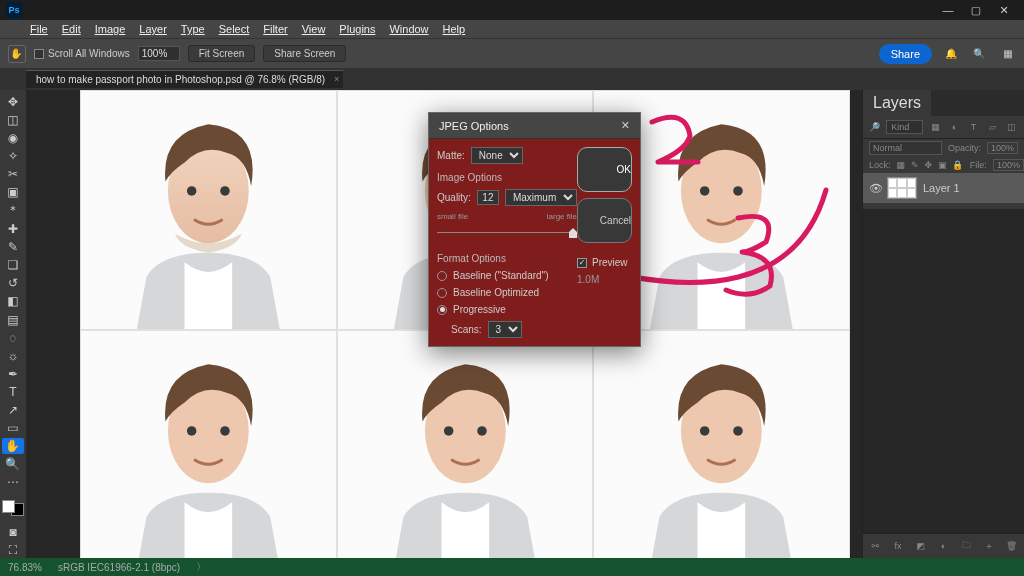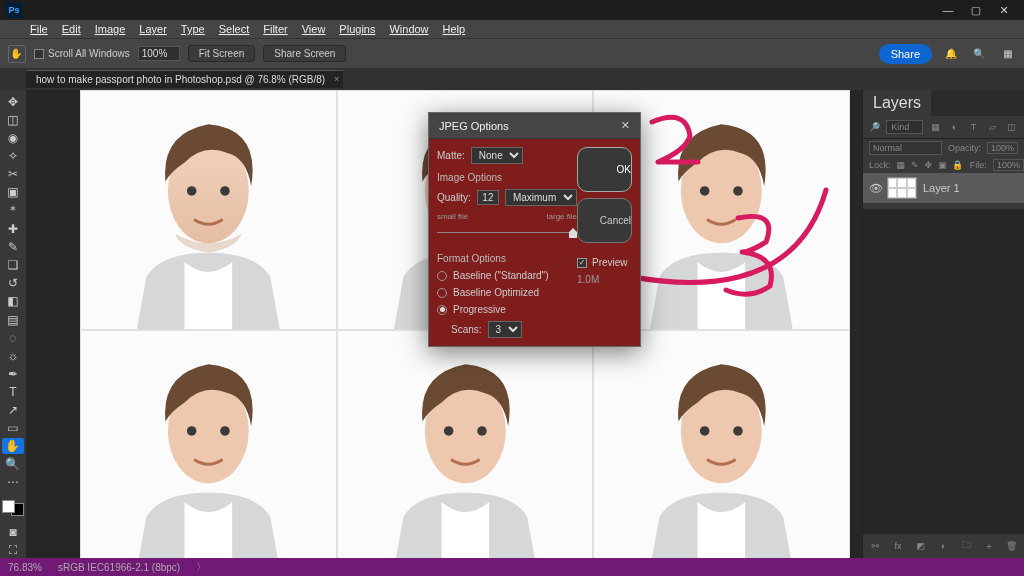--- a/index.html
+++ b/index.html
@@ -55,21 +55,21 @@
 .layer-row .thumb div{border:0.3px solid #ccc;}
 .locked-row { display:flex; align-items:center; padding:2px 6px; gap:6px; font-size:9px; color:#888;}
 .locked-row .mini{width:13px;text-align:center;}
 .lbl-row{display:flex;align-items:center;padding:2px 6px;font-size:9px;color:#888;gap:6px;}
 .lbl-row .drpd{flex:1;border:1px solid #555;padding:1px 3px;background:#333;color:#888;}
 .srch-row{display:flex;align-items:center;padding:4px 6px;gap:6px;border-bottom:1px solid #222;}
 .srch-row .kinp{flex:1;border:1px solid #555;padding:1px 4px;background:#2f2f2f;color:#888;font-size:9px;}
 .srch-row .i{width:13px;font-size:9px;color:#888;text-align:center;}
 
 
-.status { position:absolute; bottom:0; left:0; right:0; height:18px; background:#701a75; display:flex; align-items:center; padding:4px 8px; gap:16px; font-size:10px; color:#aaa; }
+.status { position:absolute; bottom:0; left:0; right:0; height:18px; background:#14532d; display:flex; align-items:center; padding:4px 8px; gap:16px; font-size:10px; color:#aaa; }
 
 
 .dlg { position:absolute; left:428px; top:112px; width:213px; background:#7f1d1d; border:1px solid #666; box-shadow:0 6px 24px rgba(0,0,0,.5); color:#ccc; font-size:10px; }
 .dlg-title { display:flex; align-items:center; padding:6px 10px; background:#454545; border-bottom:1px solid #333; color:#eee; font-size:11px;}
 .dlg-title .x { margin-left:auto; color:#ccc; cursor:pointer; }
 .dlg-body { display:flex; padding:8px; gap:0; }
 .dlg-left { flex:1; display:flex; flex-direction:column; gap:6px;}
 .dlg-right { width:55px; display:flex; flex-direction:column; gap:6px; align-items:stretch;}
 .dlg .sect { font-size:10px; color:#bbb; margin-top:2px;}
 .dlg .row { display:flex; align-items:center; gap:6px; }

